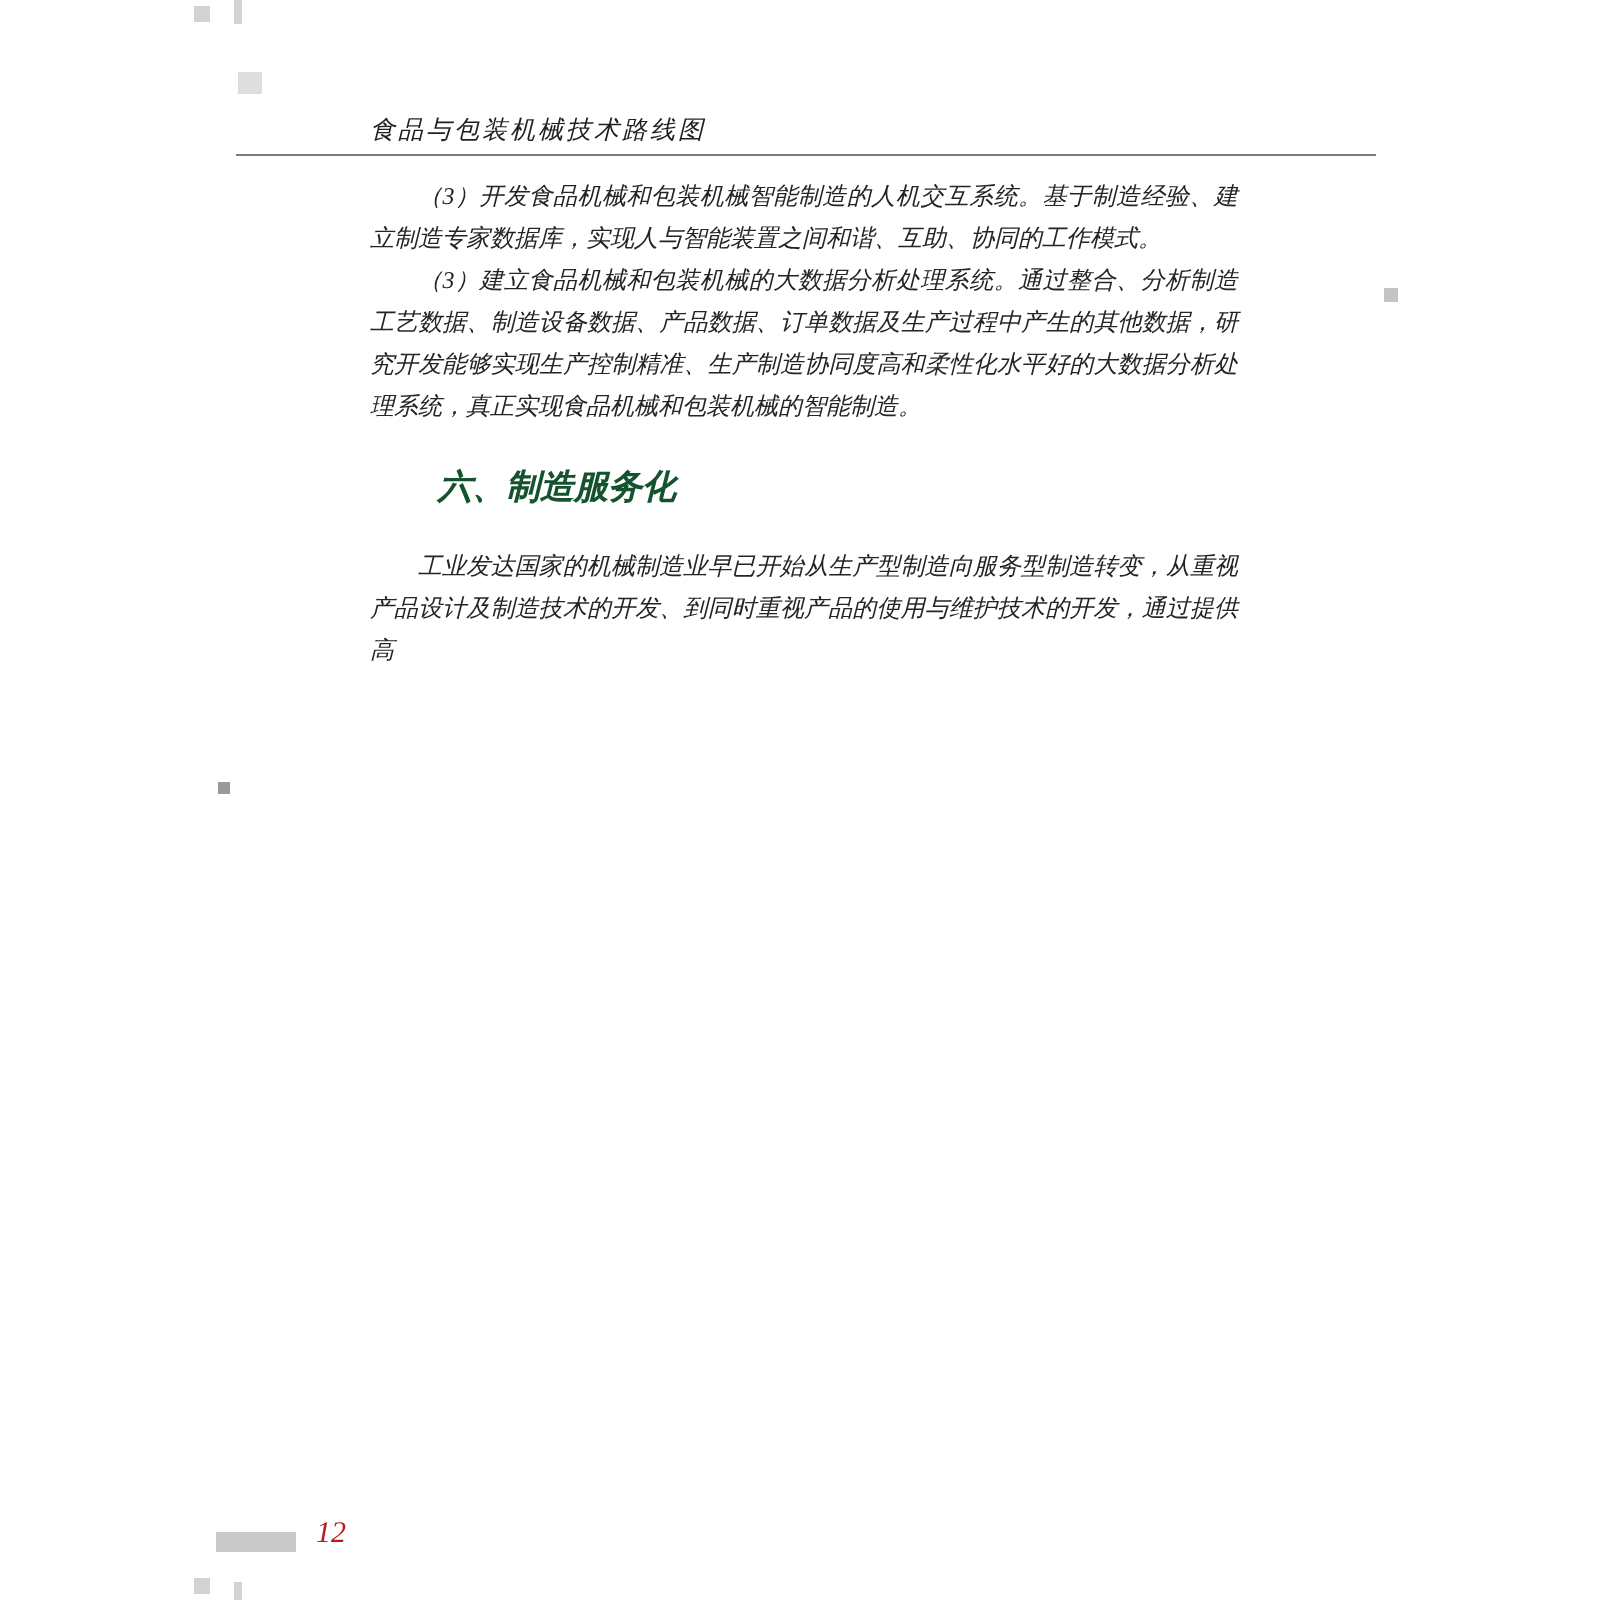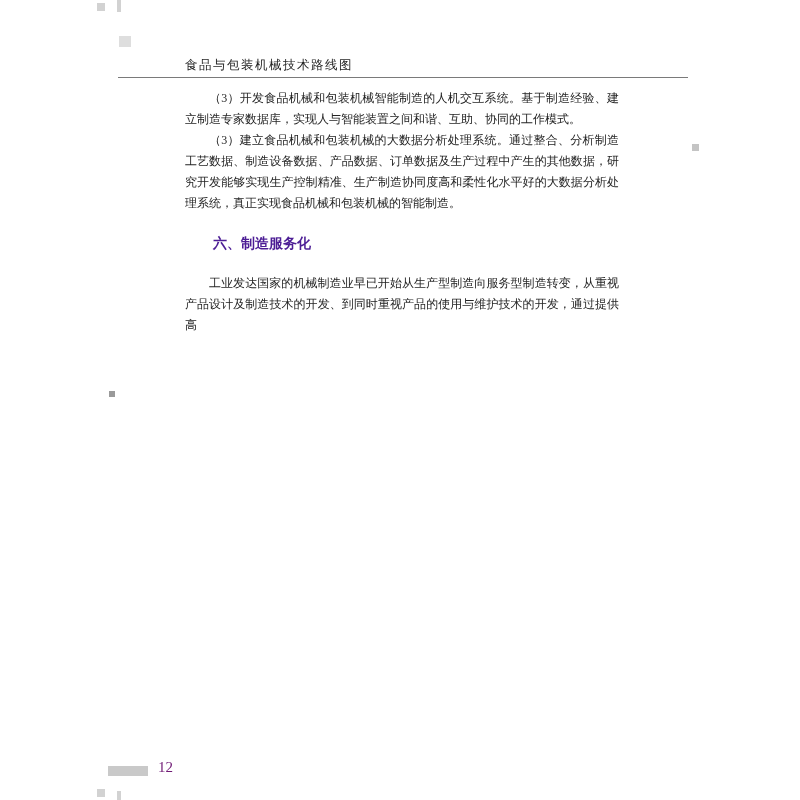--- a/index.html
+++ b/index.html
@@ -1,15 +1,15 @@
 <!DOCTYPE html>
 <html><head>
 <meta charset="utf-8">
 <style>
-  * { margin: 0; padding: 0; box-sizing: border-box; }
+  * { margin: 0; padding: 0; box-sizing: border-box; font-style: italic; }
   html, body { width: 800px; height: 800px; }
   body {
     background: #ffffff;
     font-family: "Liberation Serif", "DejaVu Serif", serif;
   }
   .page {
     position: relative;
     width: 800px;
     height: 800px;
     background: #ffffff;
@@ -52,41 +52,41 @@
     line-height: 21px;
     color: #242424;
     text-align: justify;
     text-justify: inter-ideograph;
   }
   .textblock p {
     text-indent: 2em;
     margin: 0;
   }
   .textblock h3 {
-    font-size: 14px;
+    font-size: 17px;
     font-weight: bold;
-    color: #4c1d95;
+    color: #14532d;
     text-indent: 2em;
     margin: 19px 0;
   }
 
   .footer-bar {
     position: absolute;
     left: 108px;
     top: 766px;
     width: 40px;
     height: 10px;
     background: #c9c9c9;
   }
   .page-number {
     position: absolute;
     left: 158px;
     top: 759px;
     font-size: 15px;
-    color: #701a75;
+    color: #b91c1c;
   }
 </style>
 </head>
 <body>
 
 <div class="page">
 
   <div class="mark m-top-a"></div>
   <div class="mark m-top-b"></div>
   <div class="mark m-header"></div>

